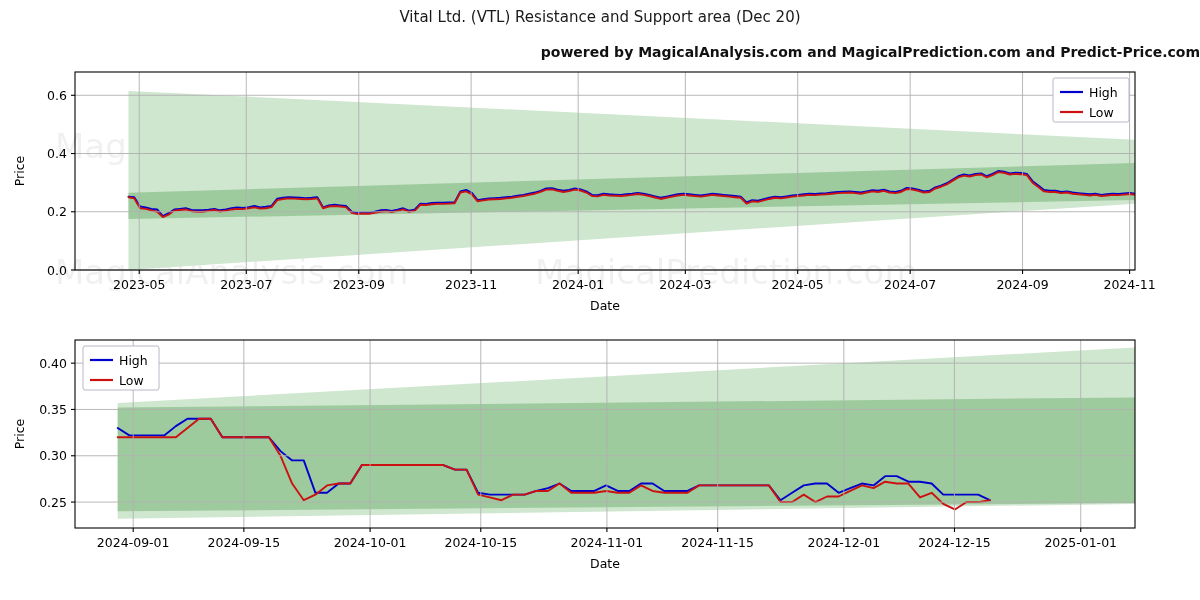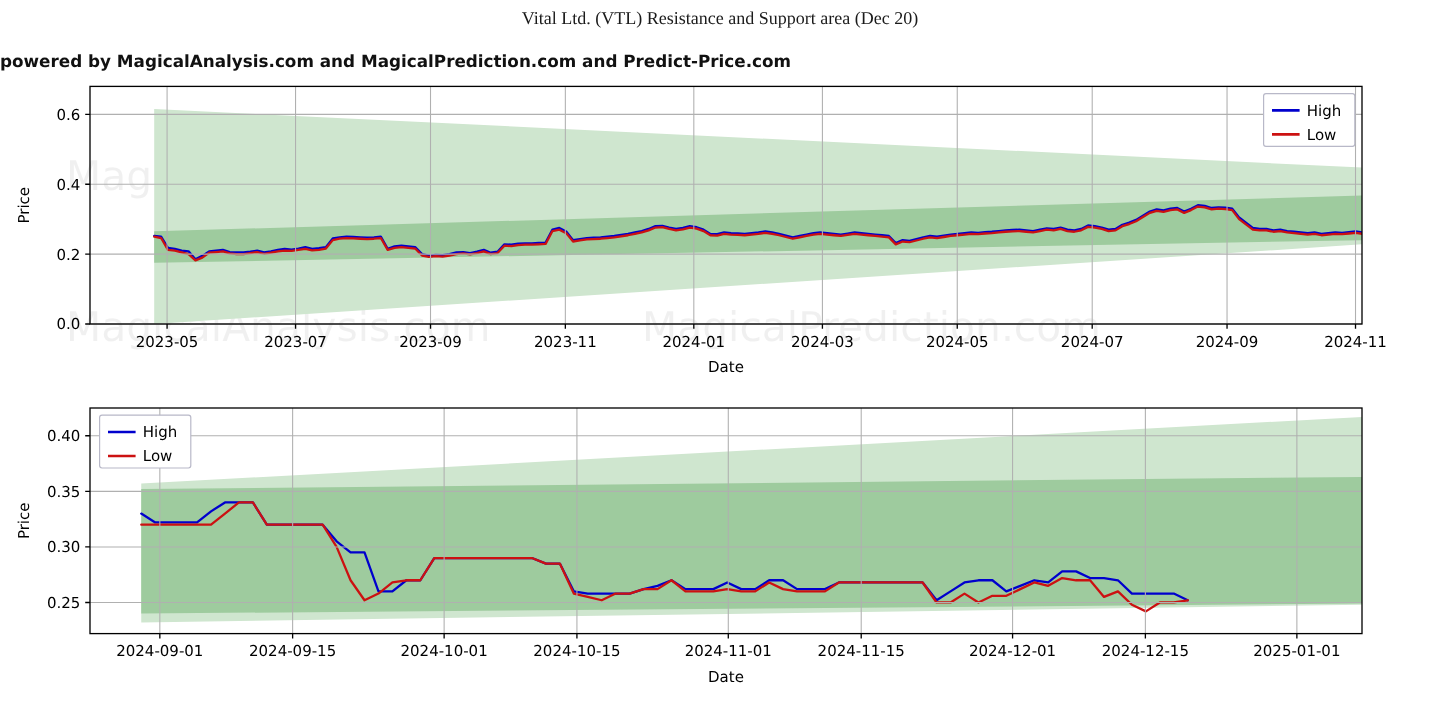--- a/index.html
+++ b/index.html
@@ -4,24 +4,24 @@
 <style>
   html,body{margin:0;padding:0;}
   body{
     width:1200px;height:600px;background:#ffffff;
     font-family:"DejaVu Sans","Liberation Sans",sans-serif;
     overflow:hidden;position:relative;
   }
   #root{position:relative;width:1200px;height:600px;}
   .title{
     position:absolute;top:8px;left:0;width:1200px;text-align:center;
-    font-size:15px;color:#1a1a1a;font-family:Liberation Serif, serif;
+    font-size:15px;color:#1a1a1a;
   }
   .subtitle{
-    position:absolute;top:44px;left:0;width:1200px;text-align:left;
+    position:absolute;top:44px;left:0;width:1200px;text-align:right;
     font-size:14px;font-weight:bold;color:#111111;
   }
   svg{display:block;position:absolute;left:0;}
   #chart-top{top:62px;}
   #chart-bottom{top:320px;}
   .axis-line{stroke:#000000;stroke-width:1.1;fill:none;}
   .grid-line{stroke:#b0b0b0;stroke-width:0.9;}
   .tick-mark{stroke:#000000;stroke-width:1.1;}
   .tick-label{font-size:12.5px;fill:#000000;font-family:"DejaVu Sans","Liberation Sans",sans-serif;}
   .axis-title{font-size:12.5px;fill:#000000;font-family:"DejaVu Sans","Liberation Sans",sans-serif;}

